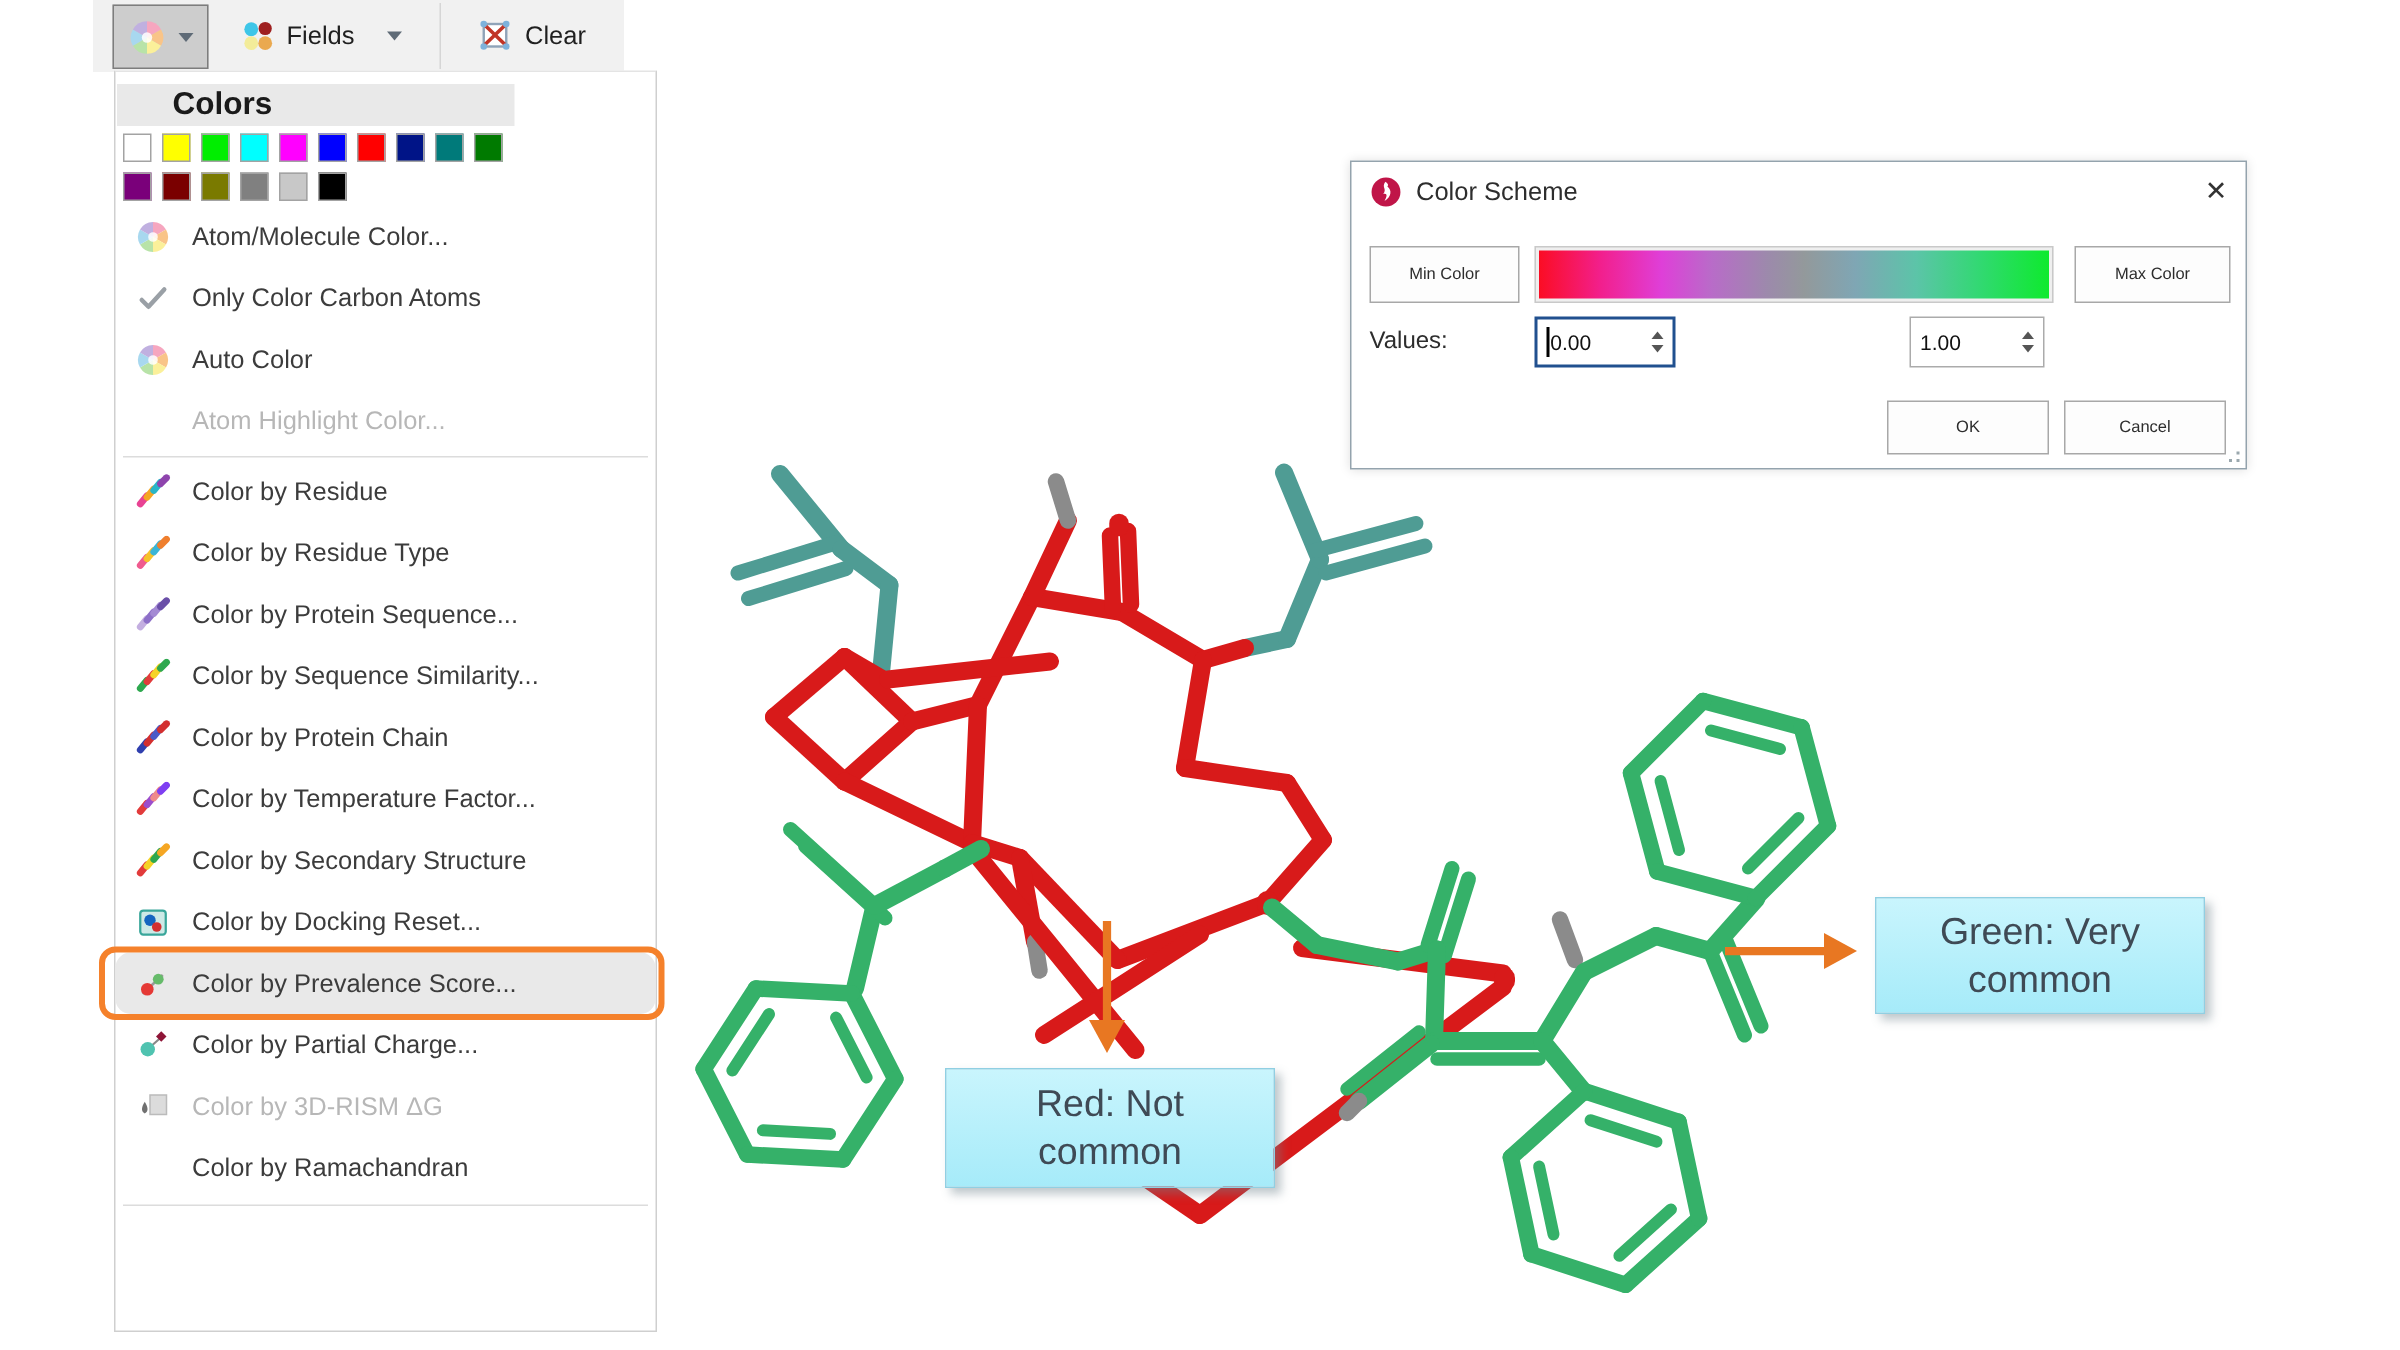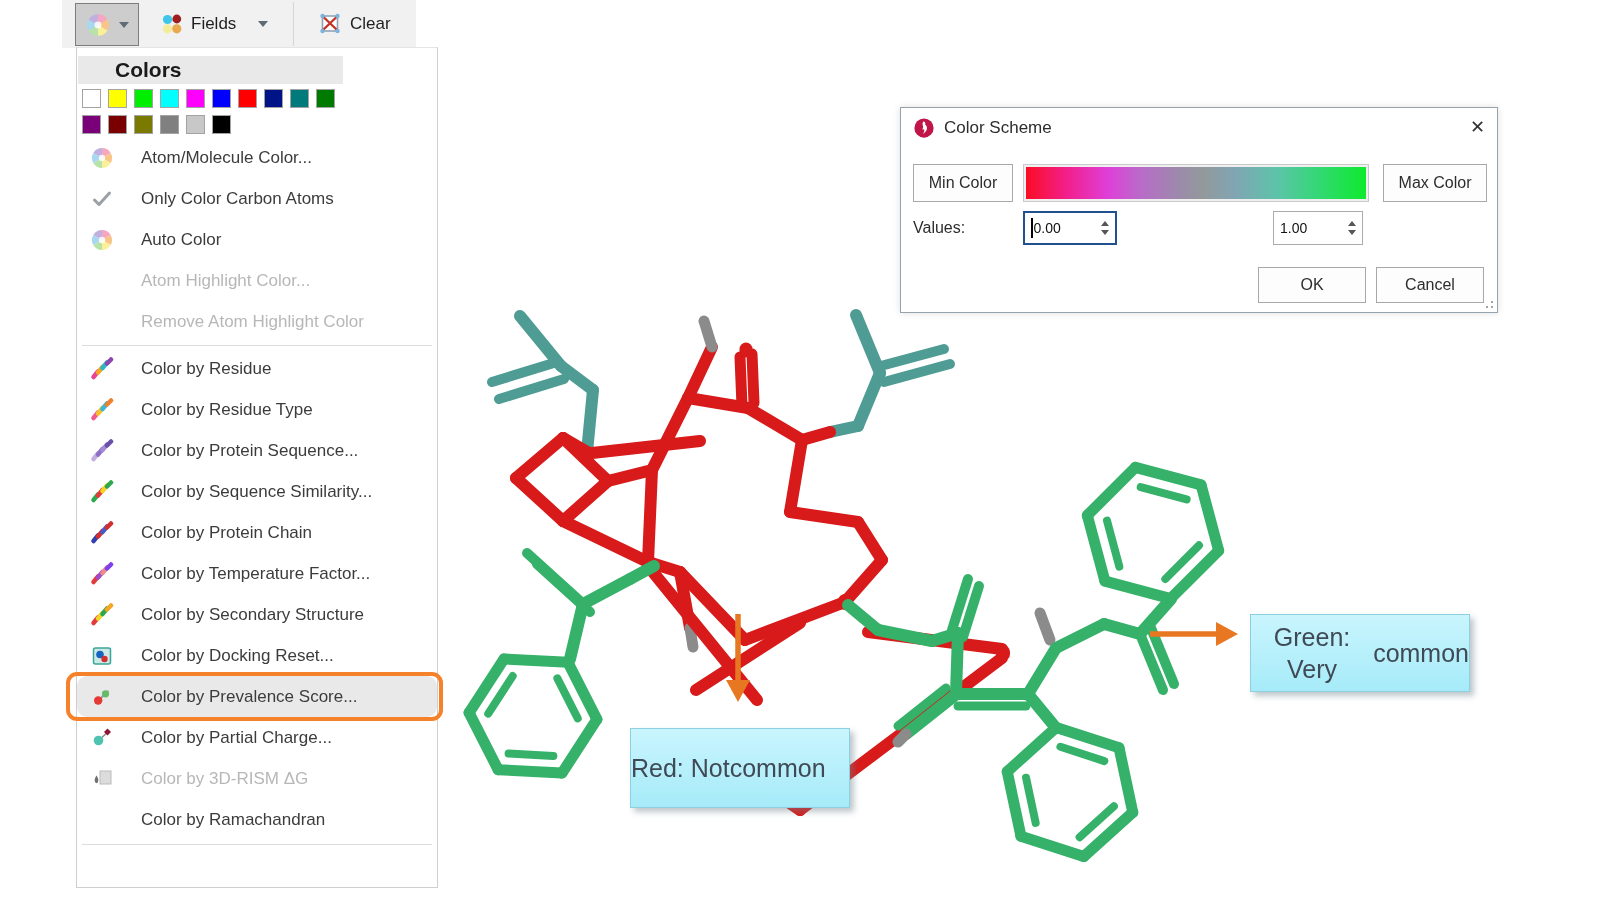--- a/index.html
+++ b/index.html
@@ -20,39 +20,39 @@
 
   
   .menu{position:absolute;left:76px;top:47px;width:362px;height:841px;background:#ffffff;
         border:1px solid #cfcfcf;border-top:1px solid #e4e4e4;box-sizing:border-box;}
   .menu-header{margin:8px 0 0 1px;width:265px;height:28px;background:#e9e9e9;
                font-size:21px;font-weight:bold;color:#1a1a1a;line-height:28px;padding-left:37px;box-sizing:border-box;}
   .swatch-row{position:absolute;left:5px;display:flex;gap:7px;}
   .swatch-row.r1{top:41px;} .swatch-row.r2{top:67px;}
   .swatch{width:19px;height:19px;border:1px solid #a3a3a3;box-sizing:border-box;}
   .menu-items{position:absolute;left:0;top:89px;width:100%;}
-  .mi-row{position:relative;height:41px;display:flex;align-items:center;padding-left:12px;box-sizing:border-box;gap:13px;}
+  .mi-row{position:relative;height:41px;display:flex;align-items:center;padding-left:12px;box-sizing:border-box;}
   .mi-row .ic{width:26px;height:24px;display:flex;align-items:center;justify-content:center;flex:none;}
   .mi-row .lbl{margin-left:13px;font-size:17px;color:#3c3c3c;white-space:nowrap;}
   .mi-row.dis .lbl{color:#b7b7b7;}
   .mi-row.hl{background:#e9e9e9;border-radius:10px;}
   .mi-row.hl::after{content:"";position:absolute;left:-11px;right:-6px;top:-4px;bottom:-4px;
                     border:4px solid #f5812b;border-radius:11px;pointer-events:none;}
   .msep{height:6px;display:flex;align-items:center;}
   .msep div{height:1px;background:#dcdcdc;width:calc(100% - 10px);margin:0 5px;}
   .msep.big{height:8px;}
 
   
   .dialog{position:absolute;left:900px;top:107px;width:598px;height:206px;background:#ffffff;
           border:1px solid #94a3ad;box-sizing:border-box;box-shadow:0 0 7px rgba(0,0,0,.13);padding-left:32px;}
   .dlg-title{position:absolute;left:0;top:0;width:100%;height:40px;display:flex;align-items:center;padding-left:12px;box-sizing:border-box;}
   .dlg-title .txt{margin-left:9px;font-size:17px;color:#2d2d2d;}
   .dlg-close{position:absolute;right:12px;top:8px;font-size:18px;color:#333;cursor:default;}
   .dlg-btn{position:absolute;height:38px;border:1px solid #a8a8a8;background:#fdfdfd;
-           font-size:16px;color:#2d2d2d;display:flex;align-items:center;justify-content:center;box-sizing:border-box;}
+           font-size:11px;color:#2d2d2d;display:flex;align-items:center;justify-content:center;box-sizing:border-box;}
   .btn-min{left:12px;top:56px;width:100px;}
   .btn-max{left:482px;top:56px;width:104px;}
   .grad-frame{position:absolute;left:122px;top:56px;width:346px;height:38px;background:#efefef;
               border:1px solid #c9c9c9;box-sizing:border-box;padding:2px;}
   .grad{width:100%;height:100%;}
   .values-lbl{position:absolute;left:12px;top:103px;height:34px;line-height:34px;font-size:16px;color:#2d2d2d;}
   .spin{position:absolute;top:103px;height:34px;background:#fff;border:1px solid #ababab;box-sizing:border-box;
         display:flex;align-items:center;padding:0 6px;}
   .spin .val{font-size:14px;color:#111;flex:1;}
   .spin.focus{border:2px solid #21508f;}
@@ -63,23 +63,23 @@
   .sp-dn{width:0;height:0;border-left:4px solid transparent;border-right:4px solid transparent;border-top:5px solid #555;}
   .btn-ok{left:357px;top:159px;width:108px;height:36px;}
   .btn-cancel{left:475px;top:159px;width:108px;height:36px;}
   .grip{position:absolute;right:4px;bottom:4px;width:2px;height:2px;background:#9aa7ad;
         box-shadow:-5px 0 0 #9aa7ad,0 -5px 0 #9aa7ad;}
 
   
   .mol-svg{position:absolute;left:440px;top:270px;width:820px;height:620px;}
 
   
-  .callout{position:absolute;display:flex;align-items:center;
+  .callout{position:absolute;display:flex;flex-direction:column;align-items:center;justify-content:center;
            background:linear-gradient(180deg,#c9f5fd,#a6ebf9);border:1px solid #90cfe2;
-           box-shadow:4px 4px 6px rgba(110,130,140,.45);font-size:25px;color:#3f4a55;line-height:1.3;text-align:center;margin-top:16px;}
+           box-shadow:4px 4px 6px rgba(110,130,140,.45);font-size:25px;color:#3f4a55;line-height:1.3;text-align:center;}
   .callout-red{left:630px;top:712px;width:218px;height:78px;}
   .callout-green{left:1250px;top:598px;width:218px;height:76px;}
 </style>
 </head>
 <body>
 
 <svg width="0" height="0" style="position:absolute">
   <defs>
     <symbol id="i-color-wheel" viewBox="0 0 24 24">
       <path d="M12,12 L12,2 A10,10 0 0 1 20.66,7 Z" fill="#f6a6bf"></path>
@@ -260,24 +260,20 @@
           <span class="ic">
             <svg width="24" height="24">
               <use href="#i-color-wheel"></use>
             </svg>
           </span>
           <span class="lbl">Auto Color</span>
         </div>
         <div class="mi-row dis">
           <span class="ic"></span>
           <span class="lbl">Atom Highlight Color...</span>
-        </div>
-        <div class="mi-row dis">
-          <span class="ic"></span>
-          <span class="lbl">Remove Atom Highlight Color</span>
         </div>
         <div class="msep">
           <div></div>
         </div>
         <div class="mi-row">
           <span class="ic">
             <svg width="24" height="24">
               <use href="#i-helix-multi"></use>
             </svg>
           </span>

